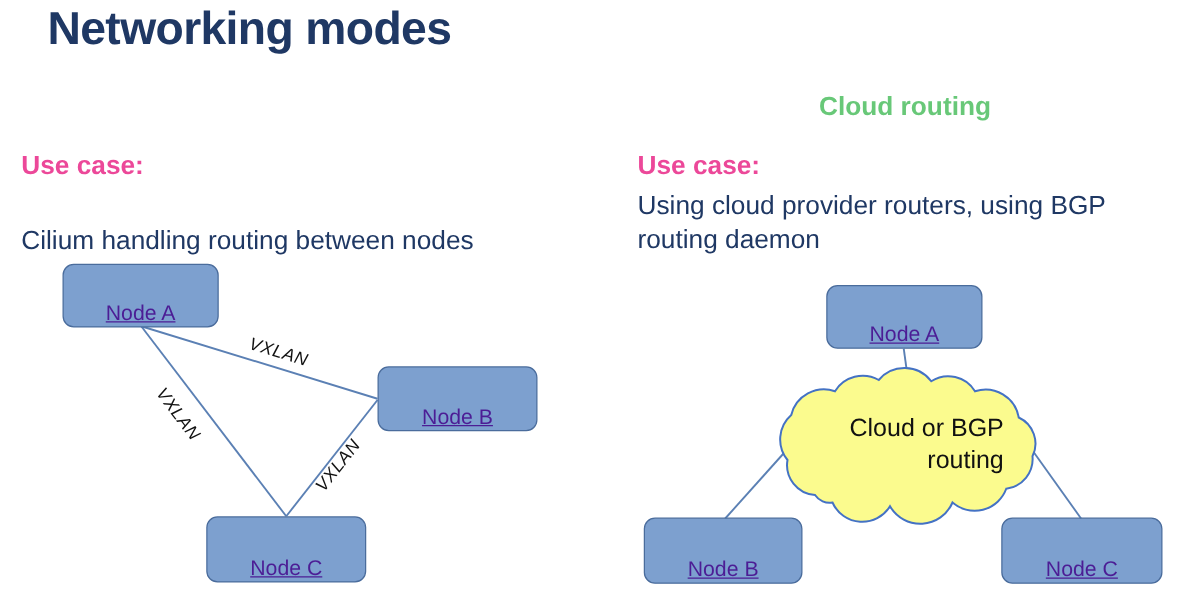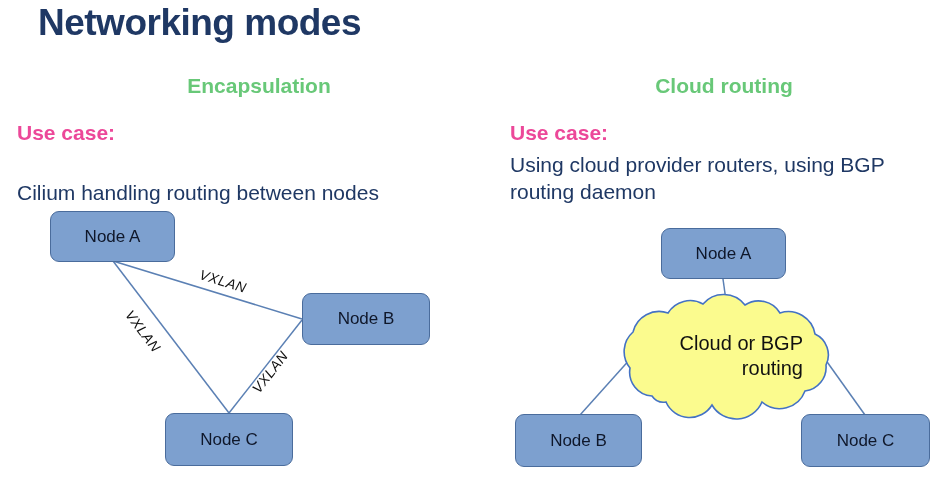--- a/index.html
+++ b/index.html
@@ -36,22 +36,22 @@
   .uc-left{left:17px;}
   .uc-right{left:510px;}
   .uc-text-left{width:460px;margin-top:28px;}
   .uc-text-right{width:440px;}
   .node{
     position:absolute;
     background:#7DA0CF;
     border:1.5px solid #4A6C9C;
     border-radius:9px;
     box-sizing:border-box;
-    display:flex;align-items:center;justify-content:center;
-    font-size:17px;color:#0f172a;
+    display:flex;align-items:flex-end;justify-content:center;
+    font-size:17px;color:#4c1d95;text-decoration:underline;
   }
   .node-a-left{left:50px;top:211px;width:125px;height:51px;}
   .node-b-left{left:302px;top:293px;width:128px;height:52px;}
   .node-c-left{left:165px;top:413px;width:128px;height:53px;}
   .node-a-right{left:661px;top:228px;width:125px;height:51px;}
   .node-b-right{left:515px;top:414px;width:127px;height:53px;}
   .node-c-right{left:801px;top:414px;width:129px;height:53px;}
   .edge-label{
     position:absolute;
     font-size:14px;font-style:italic;color:#111111;
@@ -95,21 +95,20 @@
              A 24 24 0 0 1 805 391
              A 27 27 0 0 1 762 402
              A 28 28 0 0 1 712 405
              A 26 26 0 0 1 666 402
              A 14 14 0 0 1 652 396
              Z" fill="#FBFB8E" stroke="#4472C4" stroke-width="1.6"></path>
   </svg>
 
   <div class="abs page-title">Networking modes</div>
 
-  <div class="abs section-heading heading-left">Encapsulation</div>
   <div class="abs section-heading heading-right">Cloud routing</div>
 
   <div class="abs use-case-label uc-left">Use case:</div>
   <div class="abs use-case-text uc-left uc-text-left">Cilium handling routing between nodes</div>
 
   <div class="abs use-case-label uc-right">Use case:</div>
   <div class="abs use-case-text uc-right uc-text-right">Using cloud provider routers, using BGP routing daemon</div>
 
   <div class="node node-a-left">
     <span>Node A</span>

